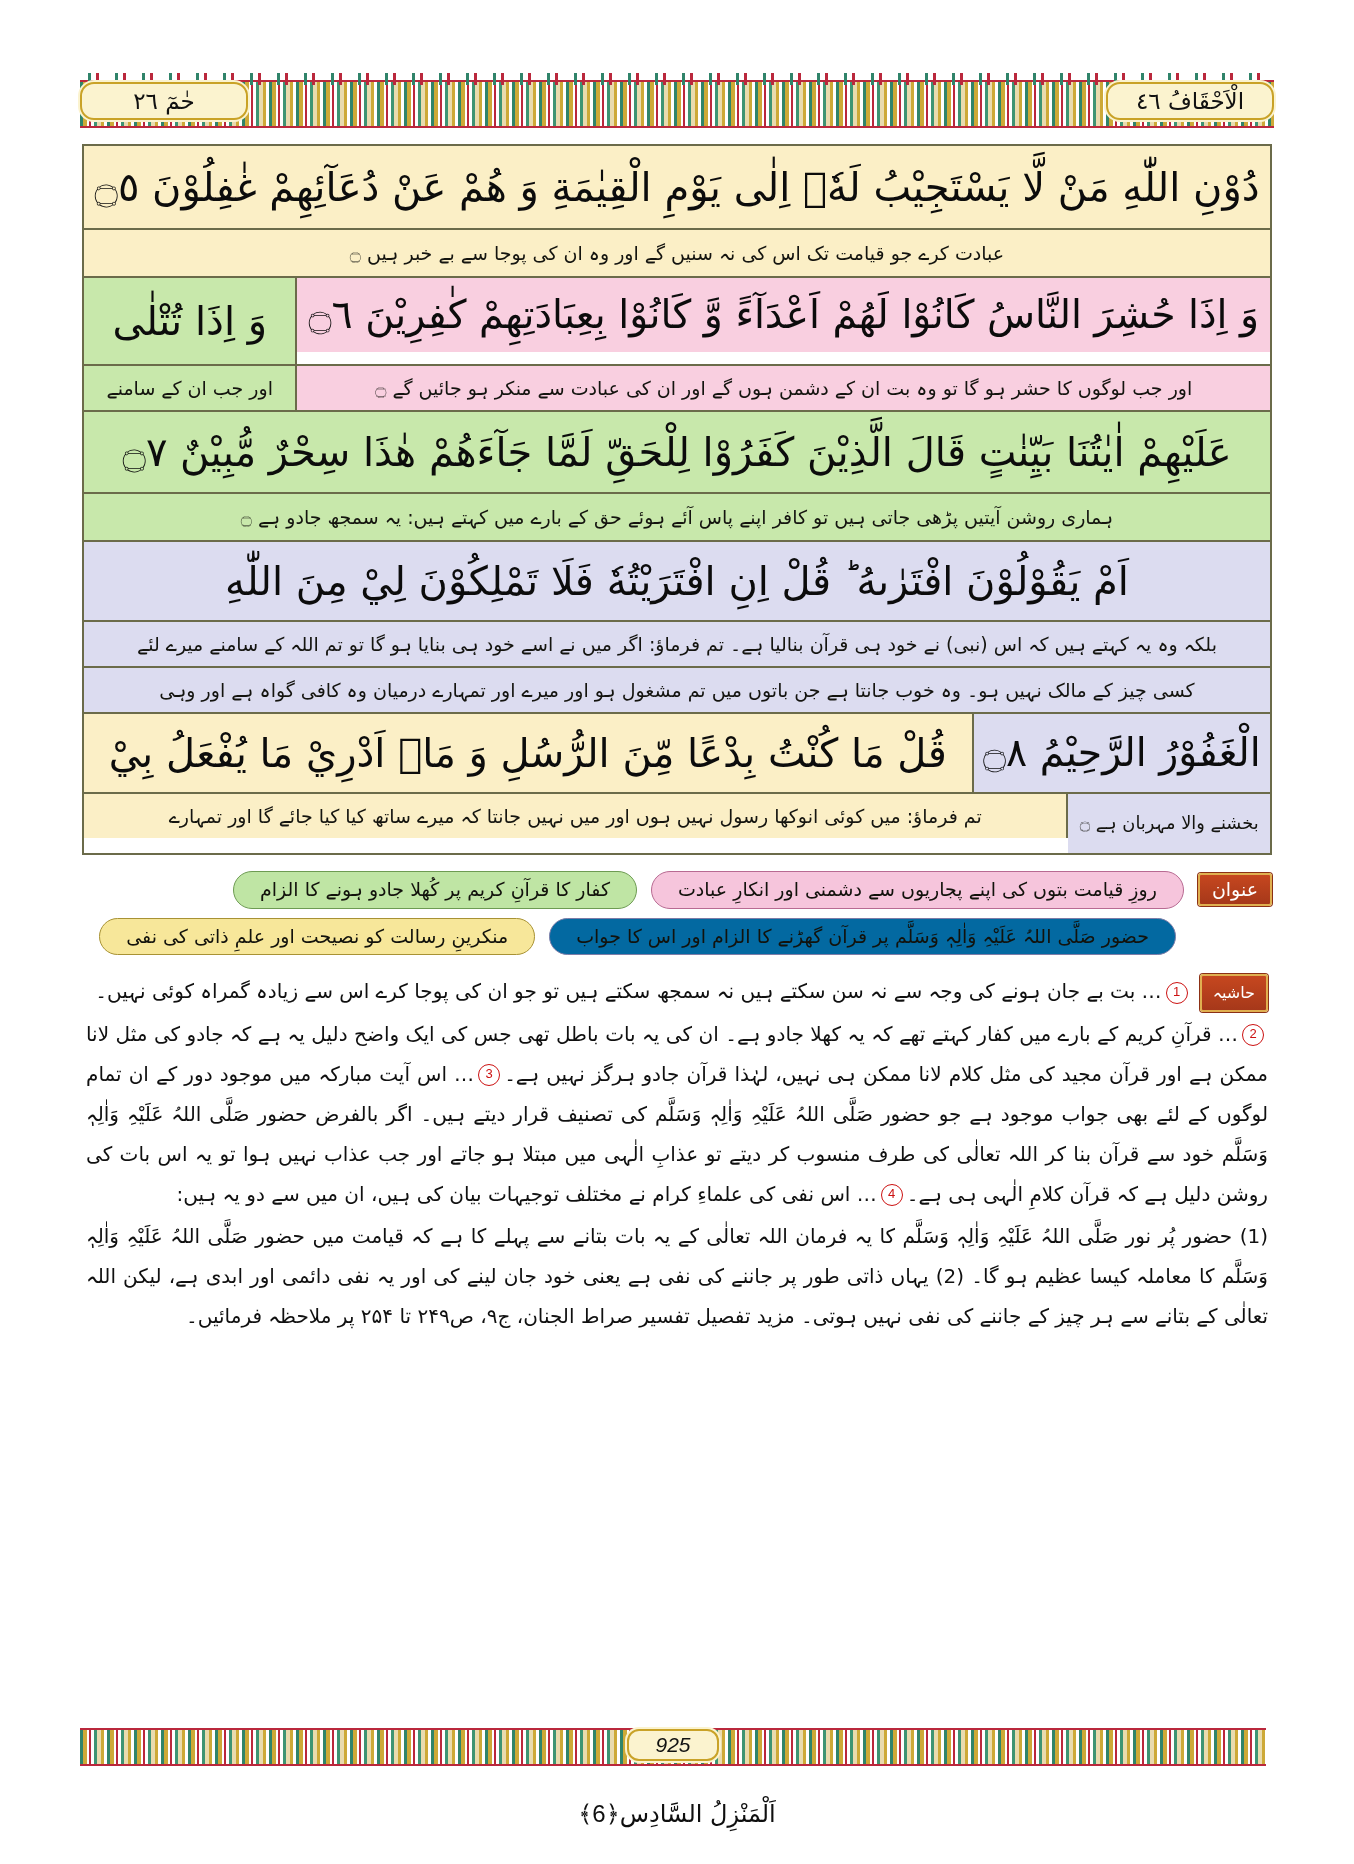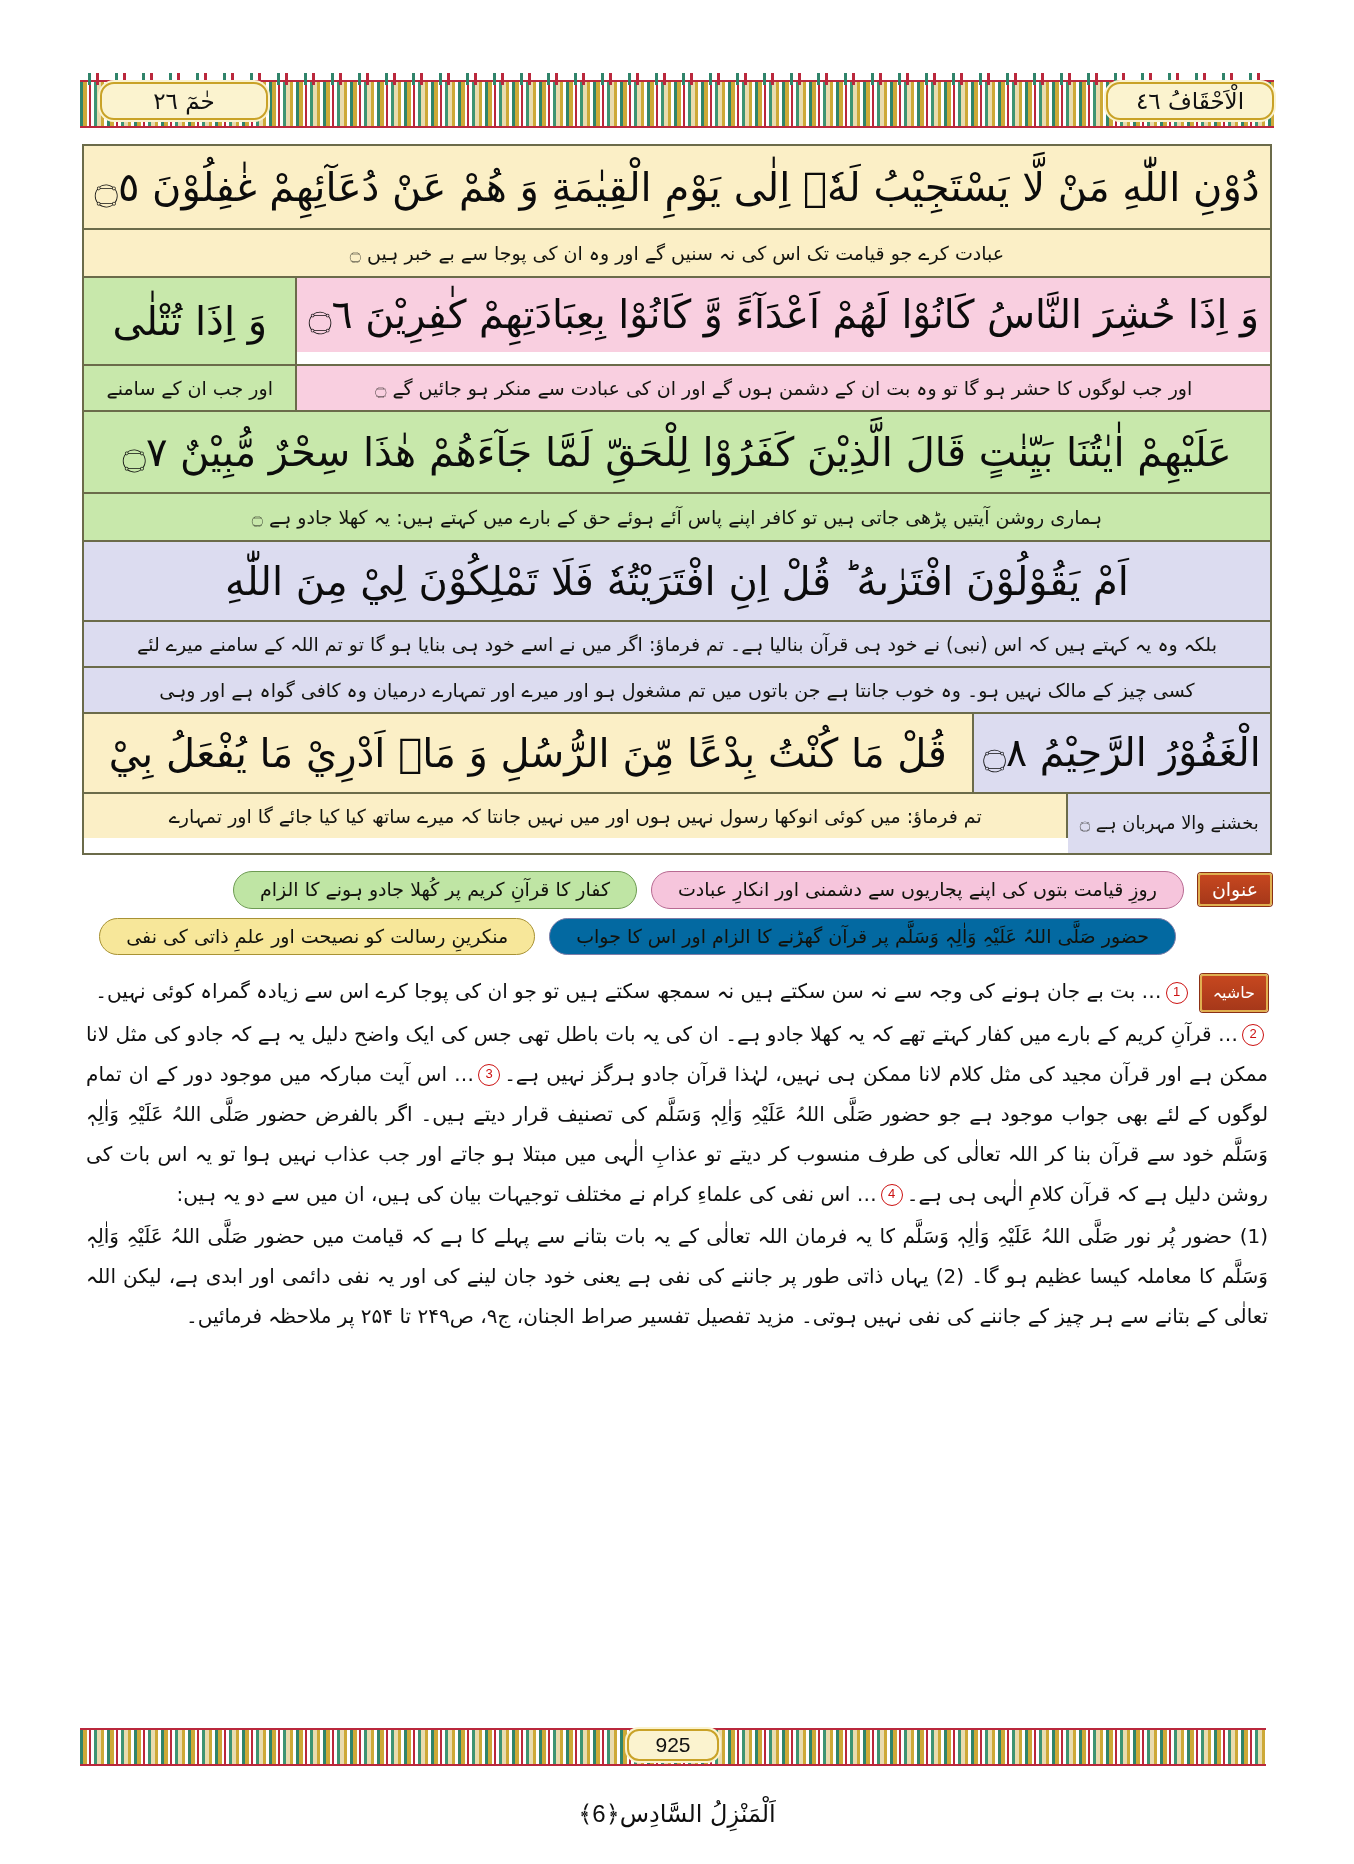--- a/index.html
+++ b/index.html
@@ -57,21 +57,20 @@
     border:2px solid #c9a227;
     border-radius:14px;
     padding:3px 22px;
     min-width:120px;
     text-align:center;
     font-size:23px;
     line-height:1.25;
     color:#111;
     box-shadow:0 0 0 2px #fbf3cf;
     font-family:"DejaVu Sans","Liberation Sans",sans-serif;
-    margin-left:20px;
   }
 
   
   .verse-table{
     margin:14px 82px 0 82px;
     border:2px solid #6b6b4a;
     border-bottom:none;
   }
   .vrow{display:flex;width:100%;border-bottom:2px solid #6b6b4a;}
   .vcell{
@@ -149,21 +148,21 @@
     background:linear-gradient(#c6471f,#a6381a);
     color:#fff;border:2px solid #e0b050;border-radius:3px;
     padding:1px 11px;font-size:16px;margin-left:8px;
     box-shadow:0 0 0 1px #8c3015;
   }
   .hashiya p{margin:0 0 2px 0;}
 
   
   .footer-band{
     position:absolute;left:80px;right:88px;bottom:96px;
-    height:46px;display:flex;align-items:center;justify-content:center;
+    height:46px;display:flex;align-items:center;justify-content:center;font-style:italic;
   }
   .footer-orn{
     position:absolute;left:0;right:0;top:6px;height:34px;
     background:
       repeating-linear-gradient(90deg,
         #1f7a5e 0px,#1f7a5e 3px,
         #c9a227 3px,#c9a227 7px,
         #ffffff 7px,#ffffff 9px,
         #b5162c 9px,#b5162c 11px,
         #ffffff 11px,#ffffff 14px,
@@ -217,21 +216,21 @@
     <div class="vrow">
       <div class="vcell ur bg-pink" style="flex:0 0 82%;height:44px;">اور جب لوگوں کا حشر ہو گا تو وہ بت ان کے دشمن ہوں گے اور ان کی عبادت سے منکر ہو جائیں گے ۝</div>
       <div class="vcell ur bg-green" style="flex:1;height:44px;">اور جب ان کے سامنے</div>
     </div>
 
     <div class="vrow">
       <div class="vcell ar bg-green" style="flex:1;height:80px;">عَلَيْهِمْ اٰيٰتُنَا بَيِّنٰتٍ قَالَ الَّذِيْنَ كَفَرُوْا لِلْحَقِّ لَمَّا جَآءَهُمْ هٰذَا سِحْرٌ مُّبِيْنٌ ۝٧</div>
     </div>
 
     <div class="vrow">
-      <div class="vcell ur bg-green" style="flex:1;height:46px;">ہماری روشن آیتیں پڑھی جاتی ہیں تو کافر اپنے پاس آئے ہوئے حق کے بارے میں کہتے ہیں: یہ کھلا جادو ہے ۝</div>
+      <div class="vcell ur bg-green" style="flex:1;height:46px;">ہماری روشن آیتیں پڑھی جاتی ہیں تو کافر اپنے پاس آئے ہوئے حق کے بارے میں کہتے ہیں: یہ سمجھ جادو ہے ۝</div>
     </div>
 
     <div class="vrow">
       <div class="vcell ar bg-lav" style="flex:1;height:78px;">اَمْ يَقُوْلُوْنَ افْتَرٰىهُ ؕ قُلْ اِنِ افْتَرَيْتُهٗ فَلَا تَمْلِكُوْنَ لِيْ مِنَ اللّٰهِ</div>
     </div>
 
     <div class="vrow">
       <div class="vcell ur bg-lav" style="flex:1;height:44px;">بلکہ وہ یہ کہتے ہیں کہ اس (نبی) نے خود ہی قرآن بنالیا ہے۔ تم فرماؤ: اگر میں نے اسے خود ہی بنایا ہو گا تو تم اللہ کے سامنے میرے لئے</div>
     </div>
 

